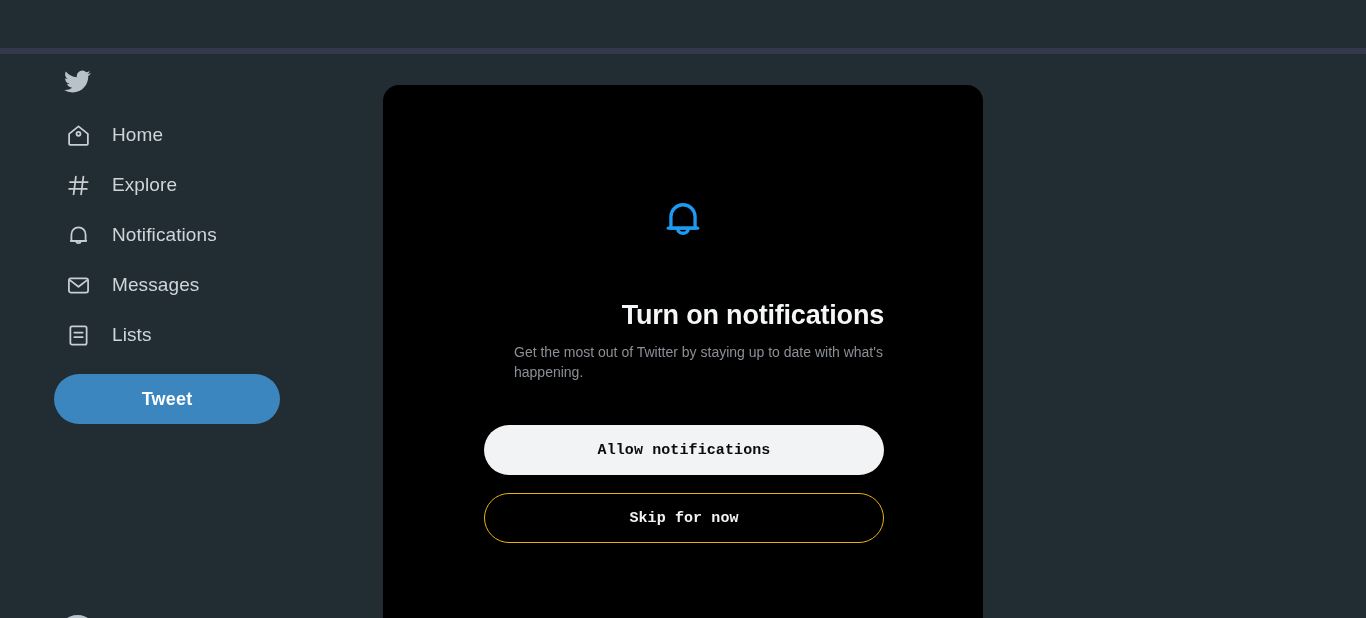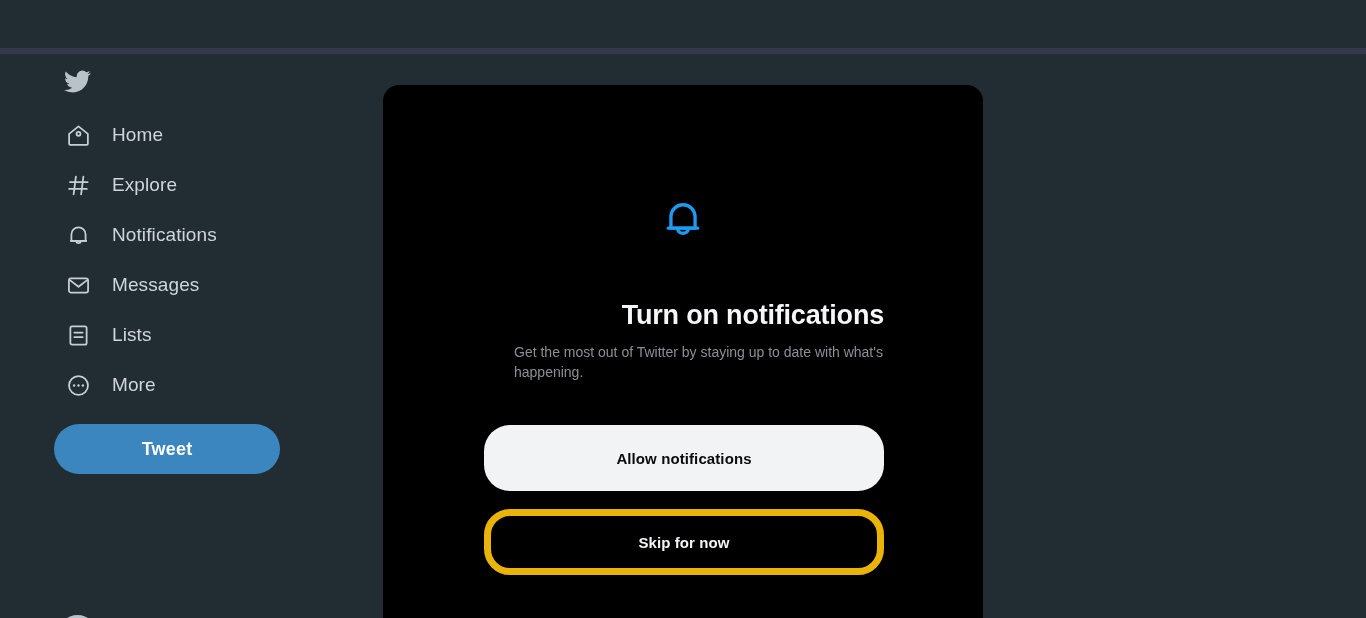--- a/index.html
+++ b/index.html
@@ -224,41 +224,41 @@
   .modal-sub {
     margin-top: 11px;
     font-size: 14px;
     line-height: 20px;
     color: #8a9096;
     width: 370px;
   }
 
   .modal-btn {
     width: 400px;
-    height: 66px;
+    height: 50px;
     border-radius: 26px;
     font-size: 15px;
     font-weight: bold;
-    font-family: Liberation Sans, sans-serif;
+    font-family: Liberation Mono, monospace;
     cursor: pointer;
     letter-spacing: 0.1px;
   }
 
   .btn-primary {
     margin-top: 43px;
     background: #f2f3f5;
     color: #0c0c0d;
     border: none;
   }
 
   .btn-secondary {
     margin-top: 18px;
     background: #000000;
     color: #f2f3f5;
-    border: 7px solid #eab308;
+    border: 1px solid #eab308;
   }
 </style>
 </head>
 <body>
 
 <div id="app">
 
   <div class="top-strip"></div>
 
   <nav class="sidebar">
@@ -318,31 +318,20 @@
         <span class="nav-icon">
           <svg width="25" height="25" viewBox="0 0 24 24" fill="none" stroke="currentColor" stroke-width="1.7" stroke-linejoin="round" stroke-linecap="round">
             <rect x="4.2" y="3.2" width="15.6" height="17.6" rx="1.6"></rect>
             <path d="M8 9.2h8M8 13.6h8"></path>
           </svg>
         </span>
         <span class="nav-label">Lists</span>
       </div>
 
 
-      <div class="nav-item">
-        <span class="nav-icon">
-          <svg width="25" height="25" viewBox="0 0 24 24" fill="none" stroke="currentColor" stroke-width="1.7">
-            <circle cx="12" cy="12" r="9.1"></circle>
-            <circle cx="7.8" cy="12" r="1.15" fill="currentColor" stroke="none"></circle>
-            <circle cx="12" cy="12" r="1.15" fill="currentColor" stroke="none"></circle>
-            <circle cx="16.2" cy="12" r="1.15" fill="currentColor" stroke="none"></circle>
-          </svg>
-        </span>
-        <span class="nav-label">More</span>
-      </div>
 
     </div>
 
     <button class="tweet-btn">Tweet</button>
   </nav>
 
   <div class="account-row">
     <div class="avatar">
       <span class="av-head"></span>
       <span class="av-body"></span>

